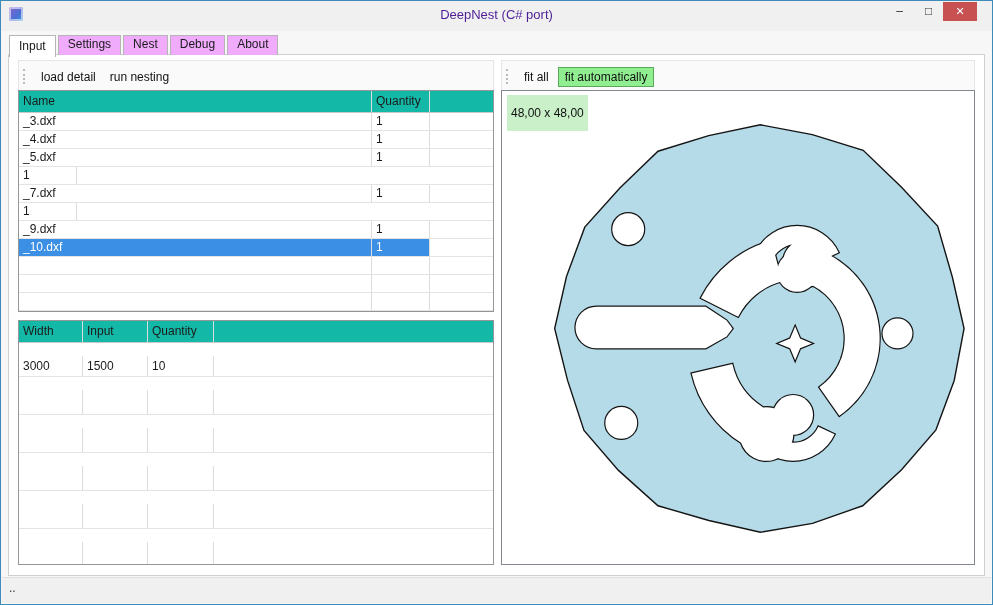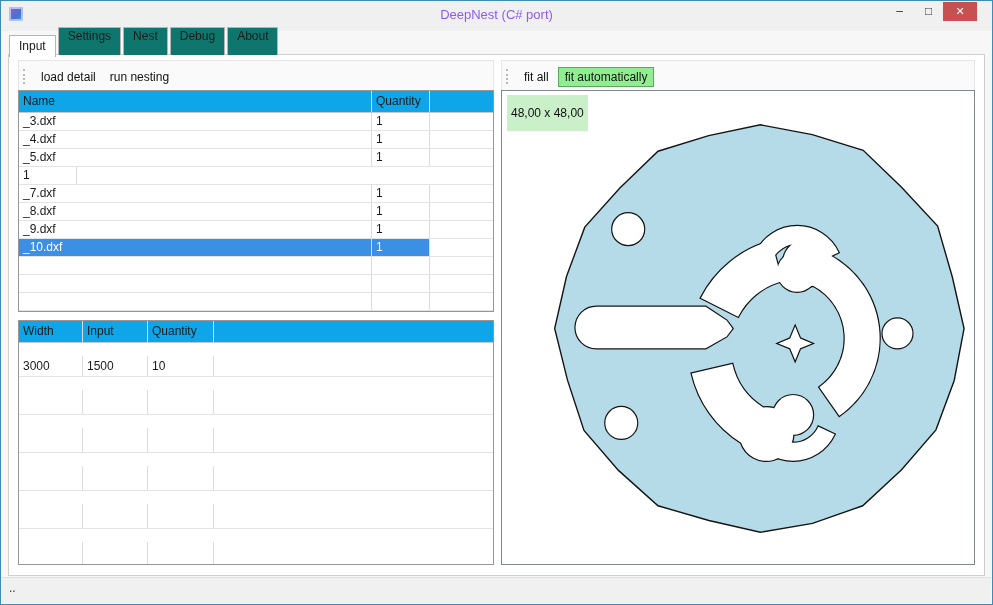--- a/index.html
+++ b/index.html
@@ -3,50 +3,50 @@
 <meta charset="utf-8">
 <style>
   html,body{margin:0;padding:0;width:993px;height:605px;overflow:hidden;
     font-family:"Liberation Sans",sans-serif;font-size:12px;color:#1a1a1a;background:#fff;}
   .window{position:absolute;inset:0;box-sizing:border-box;border:1px solid #3e8ab8;background:#f7f7f7;}
 
   
   .titlebar{position:absolute;top:0;left:0;right:0;height:30px;background:#f0f0f0;}
   .app-icon{position:absolute;top:6px;left:8px;width:14px;height:14px;border-radius:2px;
     background:linear-gradient(135deg,#8a63cf 0%,#4a6fd4 60%,#3f9bd8 100%);box-shadow:inset 0 0 0 2px rgba(255,255,255,.55);}
-  .title{position:absolute;left:0;right:0;top:6px;text-align:center;font-size:13px;color:#8b5cf6;}
+  .title{position:absolute;left:0;right:0;top:6px;text-align:center;font-size:13px;color:#4c1d95;}
   .win-buttons{position:absolute;top:1px;right:15px;display:flex;}
   .win-btn{width:29px;height:19px;line-height:18px;text-align:center;font-size:12px;color:#333;cursor:default;}
   .win-btn.close{width:34px;background:var(--close_btn);color:#fff;font-size:11px;}
 
   
   .tabstrip{position:absolute;top:33px;left:8px;height:21px;display:flex;align-items:flex-end;z-index:4;}
   .tab{box-sizing:border-box;padding:0 9px;border:1px solid #b5b5b5;border-bottom:none;
-       background:#0f766e;height:28px;line-height:17px;margin-right:2px;cursor:default;}
+       background:#f0abfc;height:20px;line-height:17px;margin-right:2px;cursor:default;}
   .tab.active{height:22px;line-height:21px;background:#fff;margin-bottom:-2px;z-index:5;}
 
   
   .content{position:absolute;left:7px;right:7px;top:53px;bottom:28px;background:#fff;
            border:1px solid #cfcfcf;z-index:1;}
   .left-pane{position:absolute;left:9px;top:5px;width:476px;bottom:8px;}
   .right-pane{position:absolute;left:492px;right:9px;top:5px;bottom:8px;}
 
   
   .toolstrip{position:absolute;top:0;left:0;right:0;height:33px;background:#fafafa;
              border:1px solid #e6e6e6;box-sizing:border-box;display:flex;align-items:center;}
   .grip{width:3px;height:15px;border-left:2px dotted #b9b9b9;margin:0 6px 0 4px;}
   .ts-item{padding:3px 7px;cursor:default;color:#111;}
   .ts-item.fit-auto{background:var(--fit_auto_bg);border:1px solid #5aa85a;padding:2px 6px;margin-left:2px;}
 
   
   .grid{position:absolute;left:0;right:0;background:#fff;border:1px solid #969696;
         box-sizing:border-box;overflow:hidden;}
   .parts-grid{top:30px;height:222px;}
   .sheets-grid{top:260px;bottom:2px;}
-  .grid-header{display:flex;height:21px;line-height:21px;border-bottom:1px solid #c8c8c8;background:#0ea5e9;}
+  .grid-header{display:flex;height:21px;line-height:21px;border-bottom:1px solid #c8c8c8;background:#14b8a6;}
   .grid-header .cell{cursor:default;}
   .grid-row{display:flex;height:17px;line-height:17px;border-bottom:1px solid #e3e3e3;}
   .sheets-grid .grid-row{height:20px;line-height:20px;margin-top:13px;}
   .sheets-grid .grid-row + .grid-row{height:24px;line-height:24px;}
   .cell{box-sizing:border-box;padding:0 4px;overflow:hidden;white-space:nowrap;border-right:1px solid #dcdcdc;}
   .c-name{width:353px;}
   .c-qty{width:58px;}
   .c-fill{flex:1;border-right:none;}
   .s-w{width:64px;} .s-h{width:65px;} .s-q{width:66px;}
   .grid-row.selected .c-name,.grid-row.selected .c-qty{background:var(--selection);color:var(--selection_text);}
@@ -122,21 +122,20 @@
             <div class="grid-row">
               <div class="cell c-qty">1</div>
               <div class="cell c-fill"></div>
             </div>
             <div class="grid-row">
               <div class="cell c-name">_7.dxf</div>
               <div class="cell c-qty">1</div>
               <div class="cell c-fill"></div>
             </div>
             <div class="grid-row">
-              <div class="cell c-name">_8.dxf</div>
               <div class="cell c-qty">1</div>
               <div class="cell c-fill"></div>
             </div>
             <div class="grid-row">
               <div class="cell c-name">_9.dxf</div>
               <div class="cell c-qty">1</div>
               <div class="cell c-fill"></div>
             </div>
             <div class="grid-row selected">
               <div class="cell c-name">_10.dxf</div>

